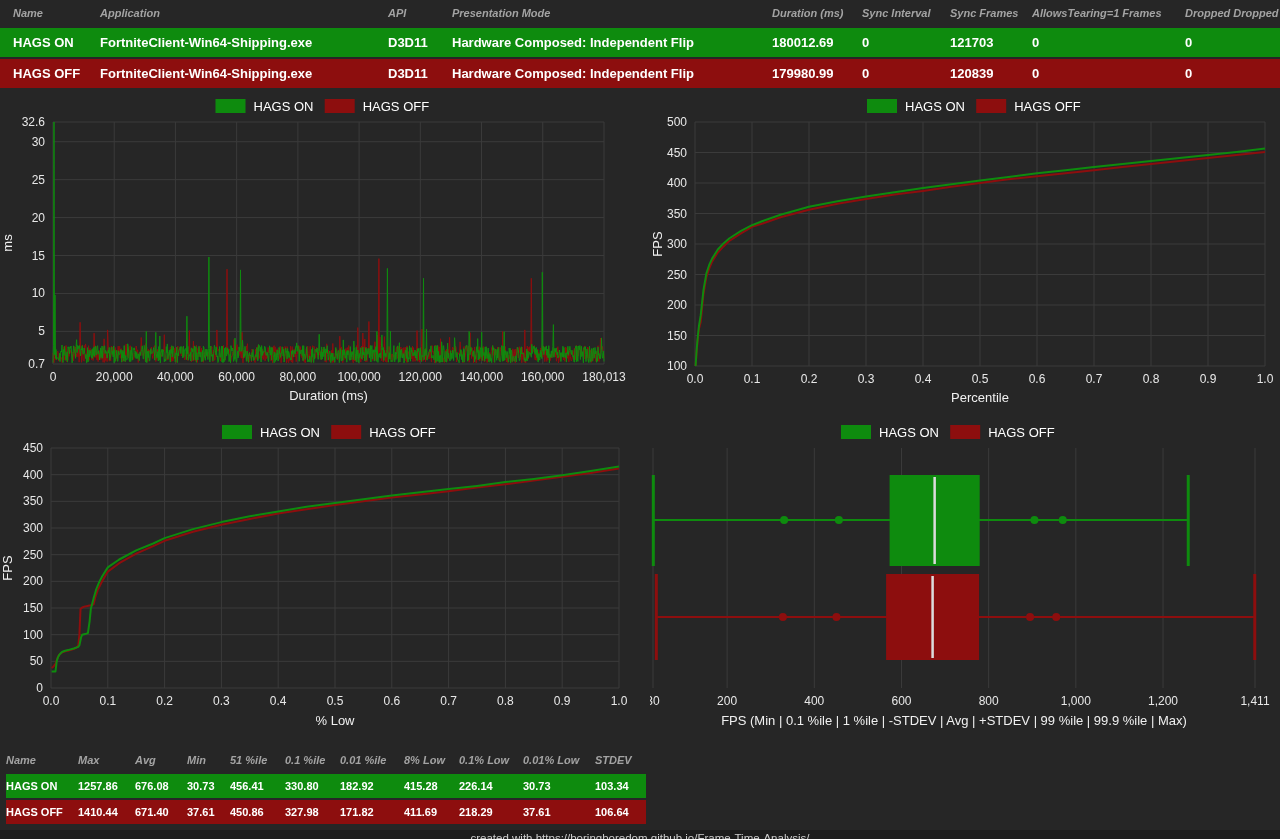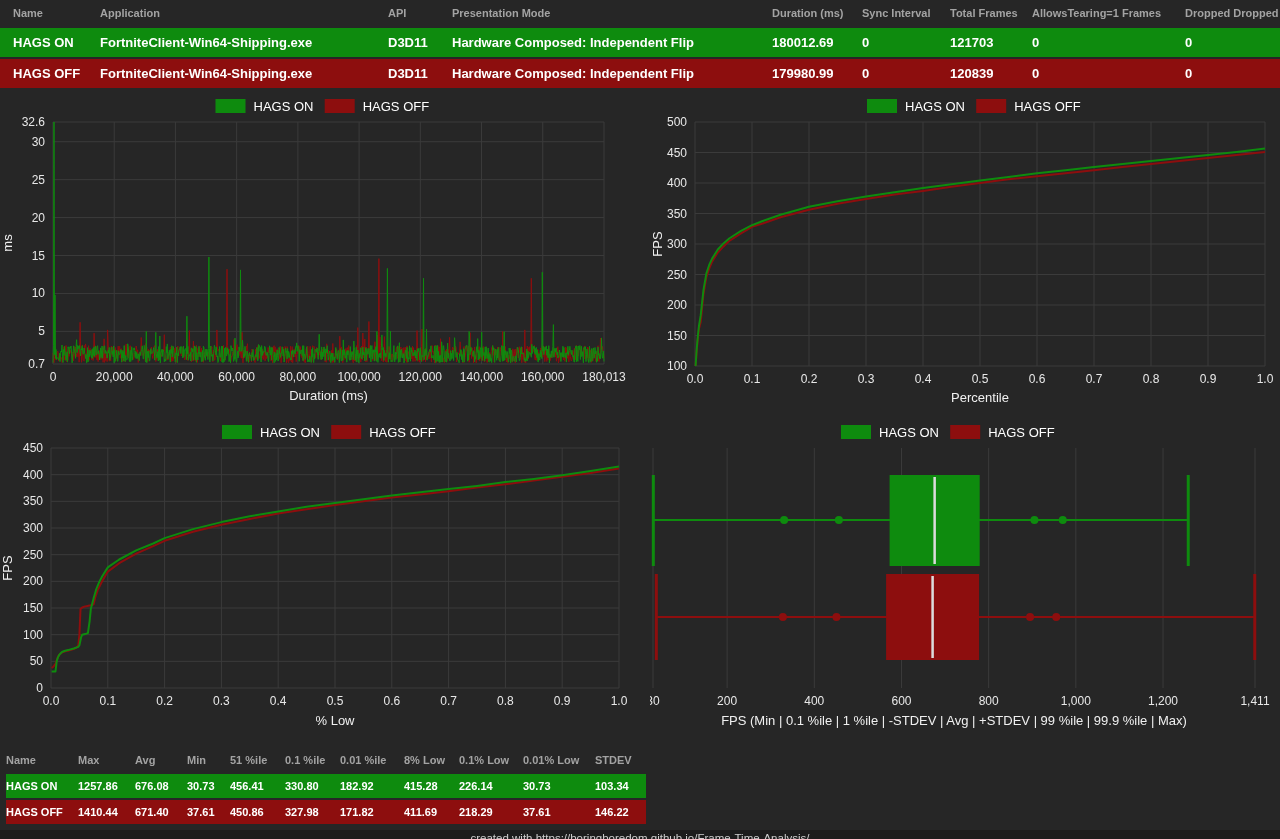--- a/index.html
+++ b/index.html
@@ -7,21 +7,21 @@
     width:1280px;height:839px;position:relative;overflow:hidden;
     background:#262626;
     font-family:"Liberation Sans", sans-serif;
     -webkit-font-smoothing:antialiased;
   }
   .abs{position:absolute;}
   
   .grid-row{display:grid;align-items:center;font-weight:bold;white-space:nowrap;}
   .top-grid{grid-template-columns:100px 288px 64px 320px 90px 88px 82px 153px 95px;}
   .bot-grid{grid-template-columns:72px 57px 52px 43px 55px 55px 64px 55px 64px 72px 45px;}
-  .hdr-row{color:#a3a3a3;font-size:11px;}
+  .hdr-row{color:#a3a3a3;font-size:11px;font-style:italic;}
   .top-grid > :first-child{padding-left:13px;}
   .data-row{color:#ffffff;}
   #top-table .data-row{height:29px;margin-top:2px;font-size:13px;}
   #top-table .hdr-row{height:26px;}
   #bottom-table{padding-left:6px;}
   #bottom-table .hdr-row{height:25px;}
   #bottom-table .data-row{height:24px;margin-top:2px;font-size:11px;}
   
   .chart svg{display:block;}
   .tick-text{fill:#e8e8e8;font-size:12px;font-family:"Liberation Sans",sans-serif;}
@@ -37,21 +37,21 @@
 <body>
 
 <div id="top-table" class="abs" style="left:0;top:0;width:1280px;">
     <div class="grid-row top-grid hdr-row">
       <div>Name</div>
       <div>Application</div>
       <div>API</div>
       <div>Presentation Mode</div>
       <div>Duration (ms)</div>
       <div>Sync Interval</div>
-      <div>Total Frames</div>
+      <div>Sync Frames</div>
       <div>AllowsTearing=1 Frames</div>
       <div>Dropped Dropped</div>
     </div>
     <div class="grid-row top-grid data-row" style="background: rgb(14, 139, 14);">
       <div>HAGS ON</div>
       <div>FortniteClient-Win64-Shipping.exe</div>
       <div>D3D11</div>
       <div>Hardware Composed: Independent Flip</div>
       <div>180012.69</div>
       <div>0</div>
@@ -321,17 +321,17 @@
       <div>HAGS OFF</div>
       <div>1410.44</div>
       <div>671.40</div>
       <div>37.61</div>
       <div>450.86</div>
       <div>327.98</div>
       <div>171.82</div>
       <div>411.69</div>
       <div>218.29</div>
       <div>37.61</div>
-      <div>146.22</div>
+      <div>106.64</div>
     </div>
   </div>
 
 <div id="footer" class="abs">created with https://boringboredom.github.io/Frame-Time-Analysis/</div>
 
 </body></html>

